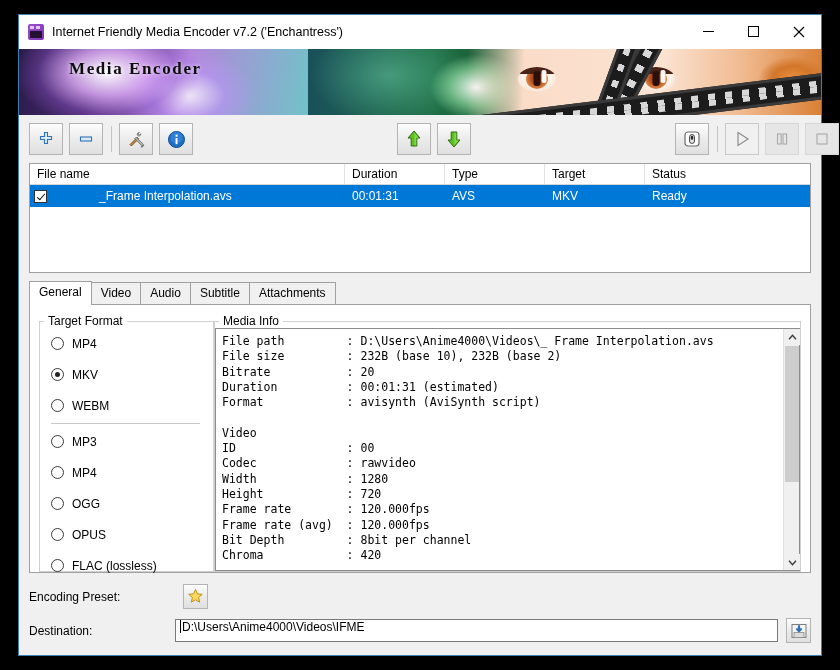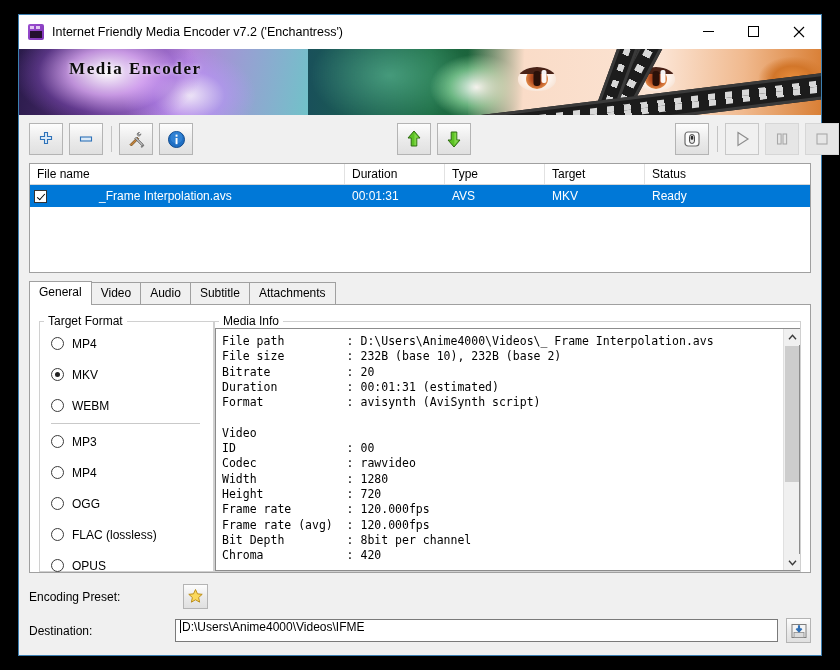--- a/index.html
+++ b/index.html
@@ -559,25 +559,25 @@
       <div class="radio-row">
         <span class="radio"></span>
         <span>MP4</span>
       </div>
       <div class="radio-row">
         <span class="radio"></span>
         <span>OGG</span>
       </div>
       <div class="radio-row">
         <span class="radio"></span>
+        <span>OPUS</span>
+      </div>
+      <div class="radio-row">
+        <span class="radio"></span>
         <span>FLAC (lossless)</span>
-      </div>
-      <div class="radio-row">
-        <span class="radio"></span>
-        <span>OPUS</span>
       </div>
     </fieldset>
 
     <fieldset class="grp grp-media">
       <legend>Media Info</legend>
       <div class="mediainfo">
         <div class="mi-text">File path         : D:\Users\Anime4000\Videos\_ Frame Interpolation.avs
 File size         : 232B (base 10), 232B (base 2)
 Bitrate           : 20
 Duration          : 00:01:31 (estimated)

